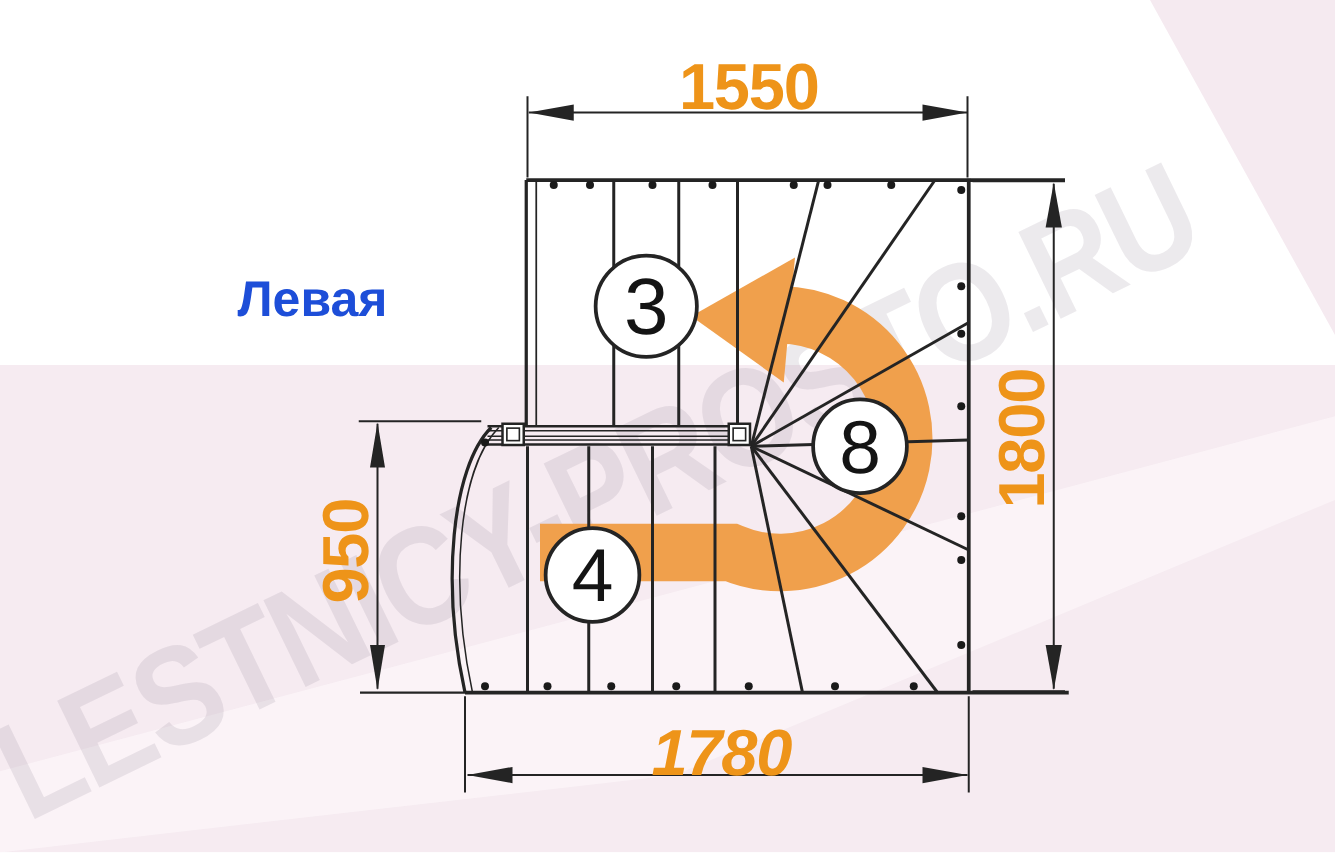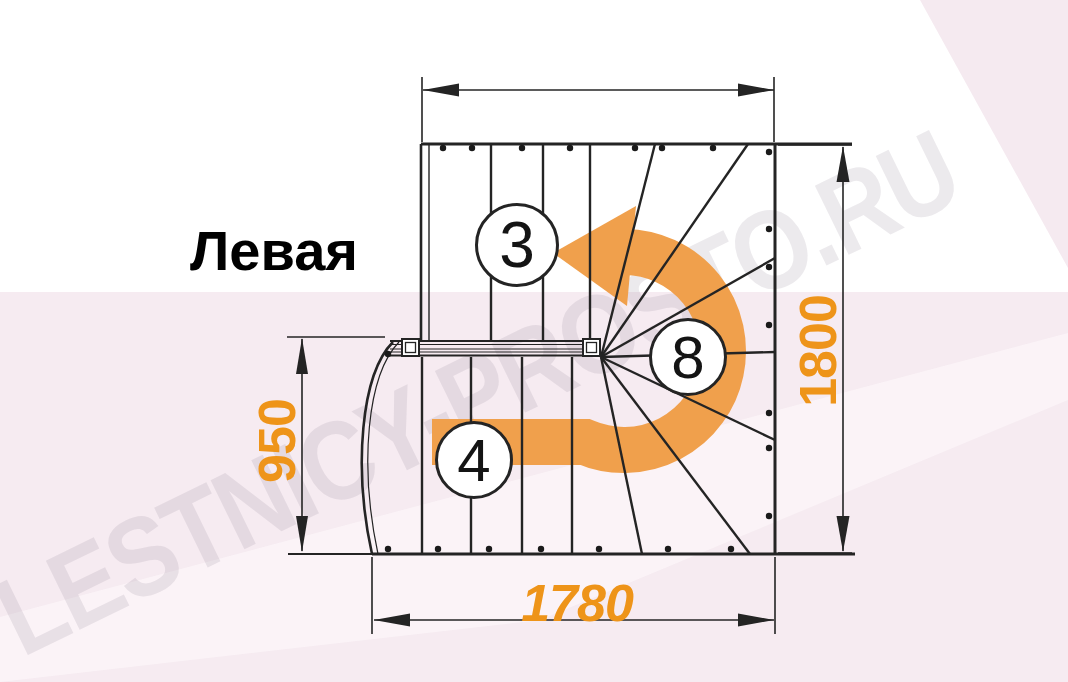--- a/index.html
+++ b/index.html
@@ -3,21 +3,21 @@
 <meta charset="utf-8">
 <style>
   html,body{margin:0;padding:0;background:#ffffff;}
   .stage{
     position:relative;width:1068px;height:682px;background:#ffffff;
     overflow:hidden;font-family:"Liberation Sans",sans-serif;
   }
   .stage svg{position:absolute;left:0;top:0;width:1068px;height:682px;}
   .overlay{position:absolute;white-space:nowrap;}
   .orientation-label{
-    left:190px;top:218px;font-size:56px;font-weight:bold;color:#000000;letter-spacing:0px;
+    left:190px;top:218px;font-size:40px;font-weight:bold;color:#1d4ed8;letter-spacing:0px;
   }
   .dim-label{
     width:220px;text-align:center;font-size:52px;font-weight:bold;color:#ee9419;
     letter-spacing:-1px;
   }
   .dim-top{left:489px;top:40px;}
   .dim-bottom{left:467px;top:573px;font-style:italic;}
   .dim-left{left:167px;top:415px;height:52px;line-height:52px;transform:rotate(-90deg);}
   .dim-right{left:708px;top:325px;height:52px;line-height:52px;transform:rotate(-90deg);}
   .count-badge{
@@ -152,20 +152,21 @@
           <path d="M775 557 V634" fill="none"></path>
         <path d="M374 620 H774" fill="none"></path>
         <polygon points="374,620 410,613.5 410,626.5" stroke="none"></polygon>
         <polygon points="774,620 738,613.5 738,626.5" stroke="none"></polygon>
       </g>
     </g>
   </svg>
 
   <div class="overlay orientation-label">Левая</div>
 
+  <div class="overlay dim-label dim-top">1550</div>
   <div class="overlay dim-label dim-right">1800</div>
   <div class="overlay dim-label dim-left">950</div>
   <div class="overlay dim-label dim-bottom">1780</div>
 
   <div class="count-badge badge-3">
     <span>3</span>
   </div>
   <div class="count-badge badge-8">
     <span>8</span>
   </div>

